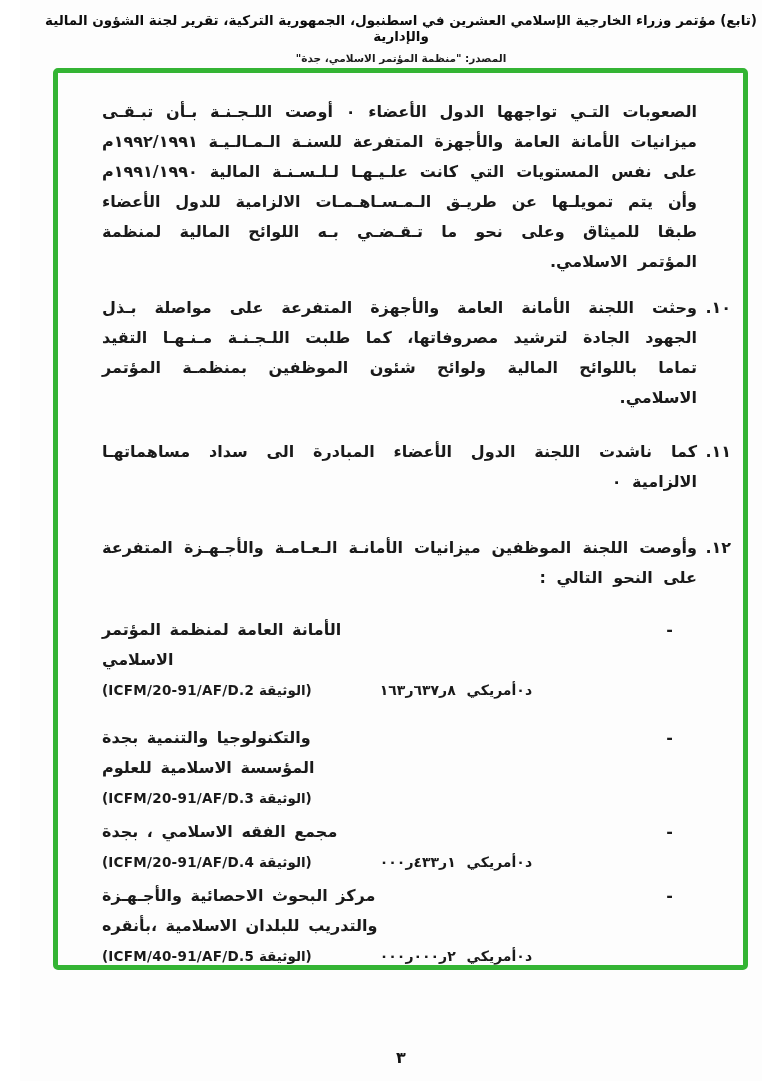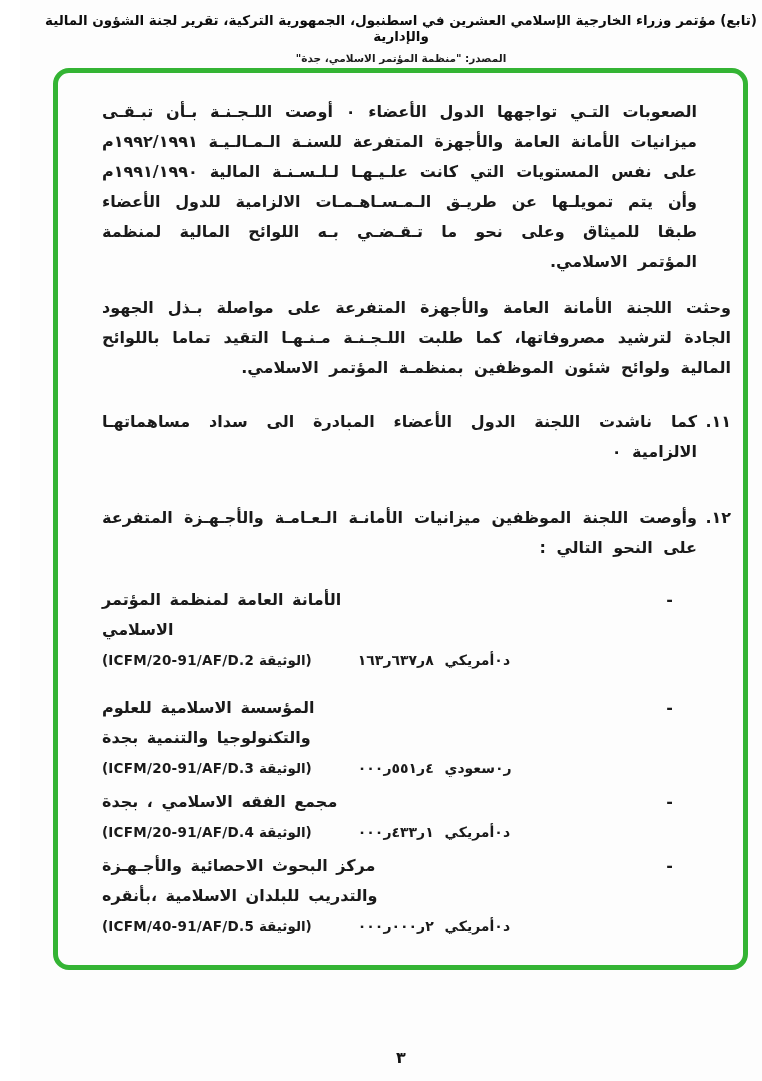--- a/index.html
+++ b/index.html
@@ -9,21 +9,21 @@
     position:relative; width:762px; height:1081px; background:#fdfdfd; overflow:hidden;
     color:#161616;
     margin-left:20px;
   }
   .header{ position:absolute; top:12px; left:0; right:0; direction:rtl; text-align:center; }
   .header-title{ font-size:13.5px; font-weight:700; color:#0d0d0d; letter-spacing:0.2px; }
   .header-source{ font-size:10.5px; font-weight:700; color:#1b1b1b; margin-top:8px; }
 
   .frame{
     position:absolute; left:33px; top:68px; width:695px; height:902px;
-    border:5px solid #34b434; border-radius:16px; background:#fdfdfd;
+    border:5px solid #34b434; border-radius:5px; background:#fdfdfd;
   }
   .content{
     position:absolute; inset:0; direction:rtl; overflow:hidden;
     padding:24px 12px 0 44px;
     font-weight:700; color:#1a1a1a;
   }
   .para{ display:flex; direction:rtl; font-size:16px; line-height:30px; }
   .marker{ flex:0 0 34px; text-align:right; font-size:16px; }
   .ptext{ flex:1; text-align:justify; word-spacing:5px; letter-spacing:0.4px; }
   .p2{ margin-top:16px; }
@@ -32,21 +32,21 @@
 
   .entries{ margin-top:22px; }
   .entry-e2{ margin-top:18px; }
   .entry-e3{ margin-top:4px; }
   .entry-e4{ margin-top:4px; }
   .name-row{ display:flex; direction:rtl; margin-right:58px; font-size:16px; line-height:30px; }
   .dash{ flex:0 0 26px; text-align:right; }
   .name{ flex:1; text-align:left; word-spacing:3px; letter-spacing:0.3px; }
   .doc-row{
     display:flex; direction:ltr; justify-content:flex-start; align-items:baseline;
-    gap:46px; line-height:30px;
+    gap:68px; line-height:30px;
   }
   .docref{ font-size:13.5px; letter-spacing:0.3px; white-space:nowrap; }
   .amt{ font-size:14px; white-space:nowrap; letter-spacing:0.3px; }
   .amt .cur{ margin-left:6px; }
 
   .pagenum{
     position:absolute; left:0; right:0; top:1048px; text-align:center;
     font-size:16px; font-weight:700; color:#111;
   }
 </style>
@@ -62,20 +62,21 @@
 
   <div class="frame">
     <div class="content">
 
       <div class="para p1">
         <div class="marker"></div>
         <div class="ptext">الصعوبات التـي تواجهها الدول الأعضاء ٠ أوصت اللـجـنـة بـأن تبـقـى ميزانيات الأمانة العامة والأجهزة المتفرعة للسنـة الـمـالـيـة ١٩٩٢/١٩٩١م على نفس المستويات التي كانت علـيـهـا لـلـسـنـة المالية ١٩٩١/١٩٩٠م وأن يتم تمويلـها عن طريـق الـمـسـاهـمـات الالزامية للدول الأعضاء طبقا للميثاق وعلى نحو ما تـقـضـي بـه اللوائح المالية لمنظمة المؤتمر الاسلامي.</div>
       </div>
 
       <div class="para p2">
+        <div class="marker">١٠.</div>
         <div class="ptext">وحثت اللجنة الأمانة العامة والأجهزة المتفرعة على مواصلة بـذل الجهود الجادة لترشيد مصروفاتها، كما طلبت اللـجـنـة مـنـهـا التقيد تماما باللوائح المالية ولوائح شئون الموظفين بمنظمـة المؤتمر الاسلامي.</div>
       </div>
 
       <div class="para p3">
         <div class="marker">١١.</div>
         <div class="ptext">كما ناشدت اللجنة الدول الأعضاء المبادرة الى سداد مساهماتهـا الالزامية ٠</div>
       </div>
 
       <div class="para p4">
         <div class="marker">١٢.</div>
@@ -98,30 +99,26 @@
               <span class="cur">د٠أمريكي</span>
               <span>٨ر٦٣٧ر١٦٣</span>
             </span>
           </div>
         </div>
 
         <div class="entry entry-e2">
           <div class="name-row">
             <div class="dash">-</div>
             <div class="name">
+              <div>والتكنولوجيا والتنمية بجدة</div>
               <div>المؤسسة الاسلامية للعلوم</div>
-              <div>والتكنولوجيا والتنمية بجدة</div>
             </div>
           </div>
           <div class="doc-row">
             <span class="docref" dir="rtl">(الوثيقة ICFM/20-91/AF/D.3)</span>
-            <span class="amt" dir="rtl">
-              <span class="cur">ر٠سعودي</span>
-              <span>٤ر٥٥١ر٠٠٠</span>
-            </span>
           </div>
         </div>
 
         <div class="entry entry-e3">
           <div class="name-row">
             <div class="dash">-</div>
             <div class="name">
               <div>مجمع الفقه الاسلامي ، بجدة</div>
               <div></div>
             </div>

